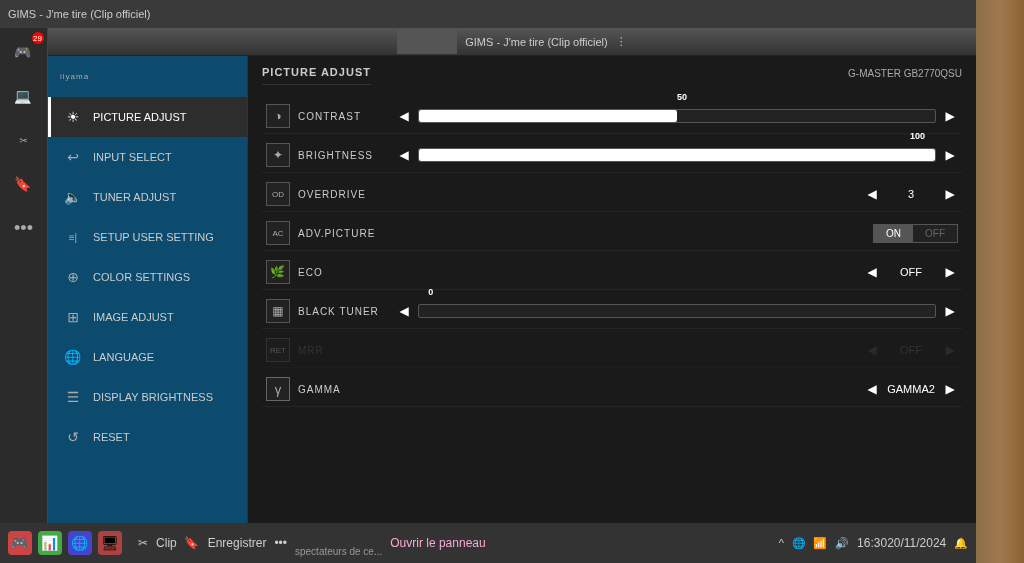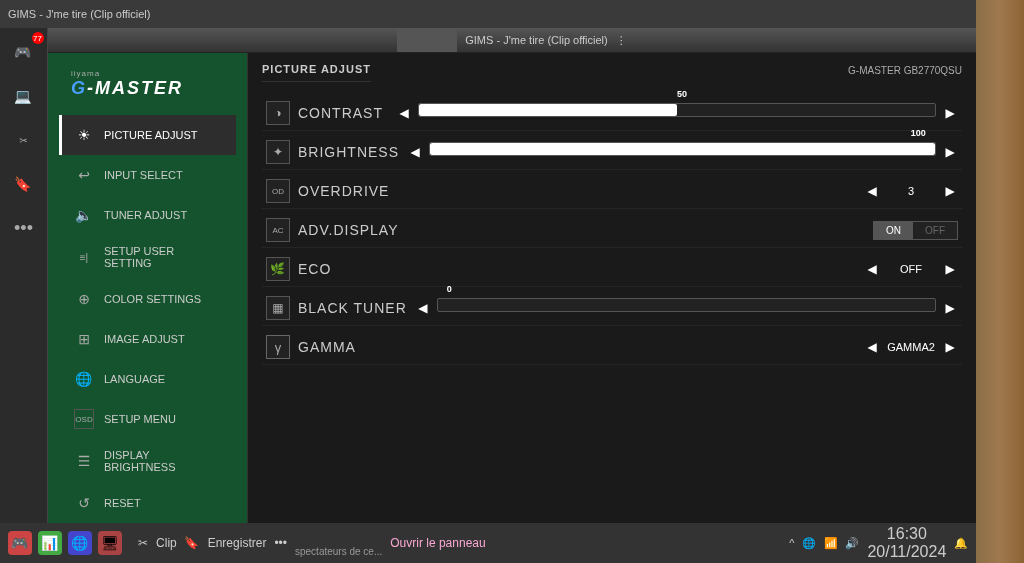--- a/index.html
+++ b/index.html
@@ -130,23 +130,23 @@
       margin-left: auto;
       display: flex;
       align-items: center;
       gap: 8px;
       color: #ccc;
       font-size: 11px;
     }
 
     .clock-area {
       display: flex;
-      flex-direction: column;
-      align-items: center;
-      font-size: 16px;
+      flex-direction: row;
+      align-items: flex-start;
+      font-size: 12px;
       color: #ccc;
     }
 
     
     .osd-container {
       position: absolute;
       top: 28px;
       left: 48px;
       right: 48px;
       bottom: 40px;
@@ -170,23 +170,23 @@
     
     .osd-body {
       flex: 1;
       display: flex;
       background: #111;
     }
 
     
     .osd-menu {
       width: 200px;
-      background: #14532d;
+      background: #0c4a6e;
       border-right: 1px solid #333;
-      padding: 8px 11px;
+      padding: 8px 0;
     }
 
     .osd-header {
       padding: 8px 12px 12px;
       display: flex;
       align-items: center;
       gap: 4px;
     }
 
     .brand-logo {
@@ -285,21 +285,21 @@
       align-items: center;
       justify-content: center;
       font-size: 12px;
       color: #aaa;
       flex-shrink: 0;
       background: #222;
     }
 
     .setting-label {
       color: #ccc;
-      font-size: 14px;
+      font-size: 10px;
       letter-spacing: 1px;
       min-width: 90px;
     }
 
     .setting-label.disabled { color: #555; }
 
     .setting-control {
       display: flex;
       align-items: center;
       gap: 6px;
@@ -316,20 +316,21 @@
     }
 
     .arrow-btn.disabled { color: #444; }
 
     
     .slider-wrapper {
       position: relative;
       flex: 1;
       height: 20px;
       display: flex;
+      align-items: center;
     }
 
     .slider-track {
       width: 100%;
       height: 14px;
       background: #222;
       border: 1px solid #555;
       border-radius: 2px;
       position: relative;
       overflow: hidden;
@@ -394,21 +395,21 @@
 <div class="desktop-bg"></div>
 
 <div class="browser-bar">
   <span>GIMS - J'me tire (Clip officiel)</span>
   <span style="margin-left:auto; color:#aaa; font-size:14px;">⋮</span>
 </div>
 
 <div class="left-taskbar">
   <div class="taskbar-icon">
     <span>🎮</span>
-    <span class="badge">77</span>
+    <span class="badge">29</span>
   </div>
   <div class="taskbar-icon">
     <span>💻</span>
   </div>
   <div class="taskbar-icon" style="font-size:10px;">✂</div>
   <div class="taskbar-icon">🔖</div>
   <div class="taskbar-icon" style="font-size:18px;">•••</div>
 </div>
 
 <div class="right-panel"></div>
@@ -421,23 +422,20 @@
     <span style="margin-left:8px;">⋮</span>
   </div>
 
   <div class="osd-body">
 
     <div class="osd-menu">
 
       <div class="osd-header">
         <div class="brand-logo">
           <span class="brand-iiyama">iiyama</span>
-          <span class="brand-gmaster">
-            <span class="brand-g">G</span><span>-MASTER</span>
-          </span>
         </div>
       </div>
 
       <ul class="menu-items">
         <li class="menu-item active">
           <span class="menu-icon">☀</span>
           <span>PICTURE ADJUST</span>
         </li>
         <li class="menu-item">
           <span class="menu-icon">↩</span>
@@ -455,24 +453,20 @@
           <span class="menu-icon">⊕</span>
           <span>COLOR SETTINGS</span>
         </li>
         <li class="menu-item">
           <span class="menu-icon">⊞</span>
           <span>IMAGE ADJUST</span>
         </li>
         <li class="menu-item">
           <span class="menu-icon">🌐</span>
           <span>LANGUAGE</span>
-        </li>
-        <li class="menu-item">
-          <span class="menu-icon" style="font-size:8px;border:1px solid #555;padding:1px 2px;">OSD</span>
-          <span>SETUP MENU</span>
         </li>
         <li class="menu-item">
           <span class="menu-icon">☰</span>
           <span>DISPLAY BRIGHTNESS</span>
         </li>
         <li class="menu-item">
           <span class="menu-icon">↺</span>
           <span>RESET</span>
         </li>
       </ul>
@@ -522,21 +516,21 @@
           <span class="setting-label">OVERDRIVE</span>
           <div class="setting-control">
             <span class="arrow-btn">◀</span>
             <span class="value-text">3</span>
             <span class="arrow-btn">▶</span>
           </div>
         </div>
 
         <div class="setting-row">
           <div class="setting-icon" style="font-size:8px;">AC</div>
-          <span class="setting-label">ADV.DISPLAY</span>
+          <span class="setting-label">ADV.PICTURE</span>
           <div class="setting-control">
             <div class="toggle-control">
               <div class="toggle-opt selected">ON</div>
               <div class="toggle-opt">OFF</div>
             </div>
           </div>
         </div>
 
         <div class="setting-row">
           <div class="setting-icon">🌿</div>
@@ -556,20 +550,29 @@
             <div class="slider-wrapper">
               <span class="slider-value" style="left:2%;">0</span>
               <div class="slider-track">
                 <div class="slider-fill" style="width:0%"></div>
               </div>
             </div>
             <span class="arrow-btn">▶</span>
           </div>
         </div>
 
+        <div class="setting-row" style="opacity:0.4;">
+          <div class="setting-icon" style="font-size:8px;">RET</div>
+          <span class="setting-label disabled">MRR</span>
+          <div class="setting-control">
+            <span class="arrow-btn disabled">◀</span>
+            <span class="value-text disabled">OFF</span>
+            <span class="arrow-btn disabled">▶</span>
+          </div>
+        </div>
 
         <div class="setting-row">
           <div class="setting-icon" style="font-size:13px; border:1px solid #666; padding:2px 3px;">γ</div>
           <span class="setting-label">GAMMA</span>
           <div class="setting-control">
             <span class="arrow-btn">◀</span>
             <span class="value-text">GAMMA2</span>
             <span class="arrow-btn">▶</span>
           </div>
         </div>

